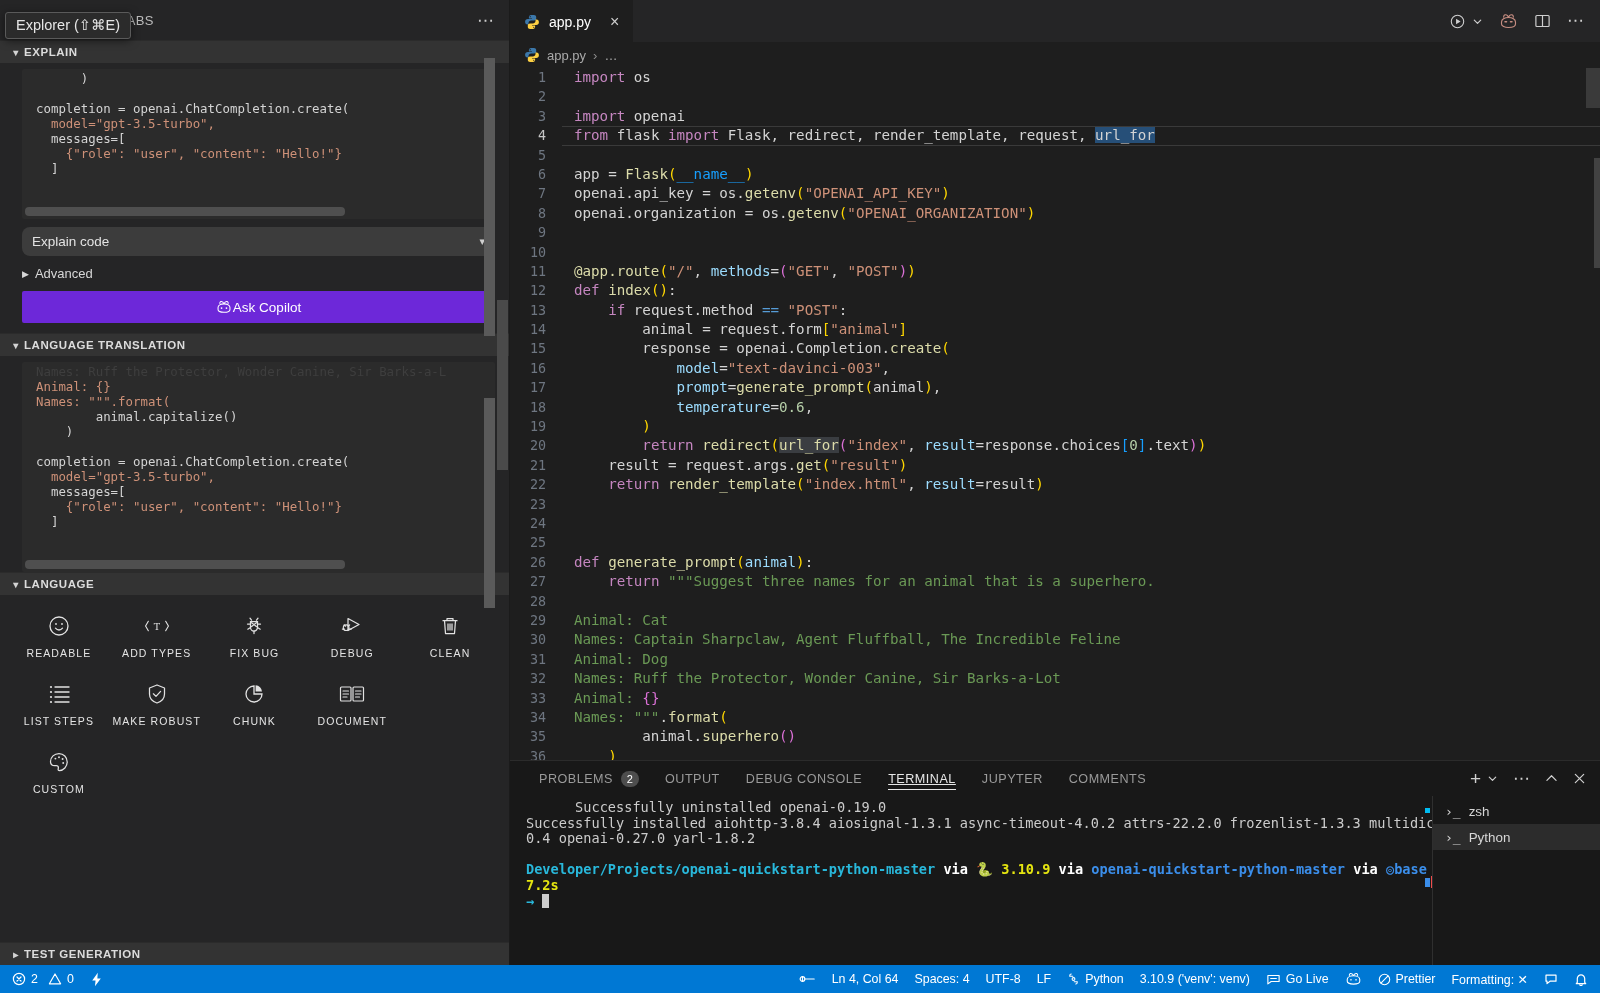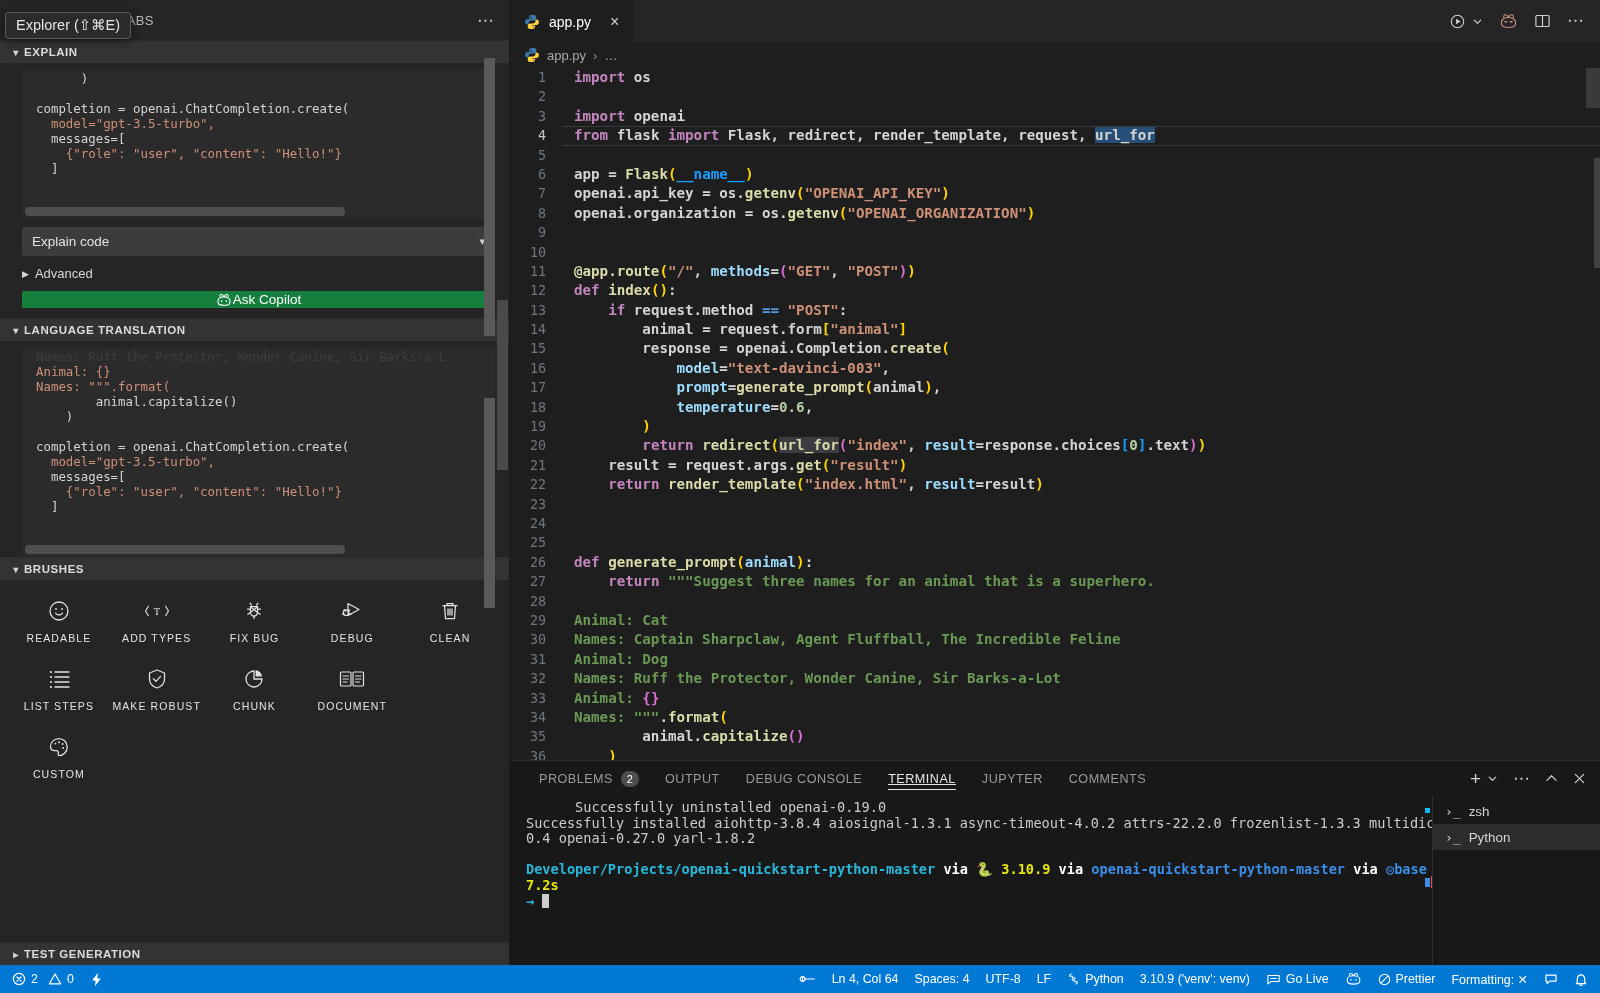--- a/index.html
+++ b/index.html
@@ -85,33 +85,33 @@
   .tok-str { color: #ce9178; }
   .tok-pl  { color: #d4d4d4; }
 
   .explain-codebox { height: 150px; }
   .lt-codebox { height: 210px; }
 
   .select-row { padding: 8px 14px 0 22px; }
   .select {
     height: 29px; background: #3c3c3c;
     display: flex; align-items: center; padding: 0 10px;
-    font-size: 13.5px; color: #e3e3e3; border-radius: 2px;
+    font-size: 13.5px; color: #e3e3e3; border-radius: 8px;
   }
   .select .chev-down { margin-left: auto; font-size: 11px; color: #cfcfcf; }
 
   .advanced {
     padding: 10px 0 0 22px; font-size: 13px; color: #d7d7d7;
     display: flex; align-items: center; gap: 6px;
   }
   .advanced .tri { font-size: 9px; color: #d7d7d7; }
 
   .ask-row { padding: 10px 14px 10px 22px; }
   .ask-btn {
-    height: 17px; background: #15803d; border-radius: 2px;
+    height: 32px; background: #6d28d9; border-radius: 2px;
     display: flex; align-items: center; justify-content: center; gap: 1px;
     color: #ffffff; font-size: 13.5px; font-weight: 500;
   }
   .copilot-glyph { width: 16px; height: 14px; display:block; }
 
   
   .brushes-body { background: #252526; padding: 10px 0 12px 0; }
   .brush-grid { display: grid; grid-template-columns: repeat(5, 1fr); row-gap: 8px; padding: 0 10px; }
   .brush {
     display: flex; flex-direction: column; align-items: center; gap: 8px;
@@ -162,21 +162,21 @@
     line-height: 19.4px;
     overflow: hidden;
   }
   .code-lines { padding-top: 0px; }
   .cline { display: flex; height: 19.4px; white-space: pre; }
   .cline .ln {
     width: 52px; flex: 0 0 52px; text-align: right; padding-right: 16px;
     color: #6e7681; font-size: 13.4px;
   }
   .cline.cur .ln { color: #c6c6c6; }
-  .cline .ctext { flex: 1 1 auto; color: #d4d4d4; padding-left: 12px; position: relative; font-weight: bold; }
+  .cline .ctext { flex: 1 1 auto; color: #d4d4d4; padding-left: 12px; position: relative; }
   .cline.cur .ctext { box-shadow: inset 0 1px 0 #3a3a3a, inset 0 -1px 0 #3a3a3a; }
 
   
   .k   { color: #c586c0; }  
   .kb  { color: #569cd6; }  
   .s   { color: #ce9178; }  
   .f   { color: #dcdcaa; }  
   .v   { color: #9cdcfe; }  
   .n   { color: #b5cea8; }  
   .o   { color: #d4d4d4; }
@@ -313,21 +313,21 @@
 <span class="tok-str">  model="gpt-3.5-turbo",</span>
 <span class="tok-pl">  messages=[</span>
 <span class="tok-str">    {"role": "user", "content": "Hello!"}</span>
 <span class="tok-pl">  ]</span><div class="hbar"></div></div>
         </div>
       </div>
 
       <div class="section">
         <div class="section-header">
           <span class="chev">▾</span>
-          <span>BRUSHES</span>
+          <span>LANGUAGE</span>
         </div>
         <div class="brushes-body">
           <div class="brush-grid">
 
             <div class="brush">
               <span class="ico">
                 <svg width="24" height="24" viewBox="0 0 24 24" fill="none" stroke="#e2e2e2" stroke-width="1.3">
                   <circle cx="12" cy="12" r="9"></circle>
                     <circle cx="9" cy="10" r=".9" fill="#e2e2e2" stroke="none"></circle>
                   <circle cx="15" cy="10" r=".9" fill="#e2e2e2" stroke="none"></circle>
@@ -538,21 +538,21 @@
           <div class="cline"><span class="ln">25</span><span class="ctext"></span></div>
           <div class="cline"><span class="ln">26</span><span class="ctext"><span class="k">def</span> <span class="f">generate_prompt</span><span class="p">(</span><span class="v">animal</span><span class="p">)</span>:</span></div>
           <div class="cline"><span class="ln">27</span><span class="ctext">    <span class="k">return</span> <span class="g">"""Suggest three names for an animal that is a superhero.</span></span></div>
           <div class="cline"><span class="ln">28</span><span class="ctext"></span></div>
           <div class="cline"><span class="ln">29</span><span class="ctext"><span class="g">Animal: Cat</span></span></div>
           <div class="cline"><span class="ln">30</span><span class="ctext"><span class="g">Names: Captain Sharpclaw, Agent Fluffball, The Incredible Feline</span></span></div>
           <div class="cline"><span class="ln">31</span><span class="ctext"><span class="g">Animal: Dog</span></span></div>
           <div class="cline"><span class="ln">32</span><span class="ctext"><span class="g">Names: Ruff the Protector, Wonder Canine, Sir Barks-a-Lot</span></span></div>
           <div class="cline"><span class="ln">33</span><span class="ctext"><span class="g">Animal: </span><span class="p2">{}</span></span></div>
           <div class="cline"><span class="ln">34</span><span class="ctext"><span class="g">Names: """</span>.<span class="f">format</span><span class="p">(</span></span></div>
-          <div class="cline"><span class="ln">35</span><span class="ctext">        animal.<span class="f">capitalize</span><span class="p2">()</span></span></div>
+          <div class="cline"><span class="ln">35</span><span class="ctext">        animal.<span class="f">superhero</span><span class="p2">()</span></span></div>
           <div class="cline"><span class="ln">36</span><span class="ctext">    <span class="p">)</span></span></div>
 
         </div>
         <div class="minimap-slider"></div>
         <div class="code-right-bar"></div>
       </div>
 
       <div class="panel">
         <div class="panel-tabs">
           <div class="ptab">

